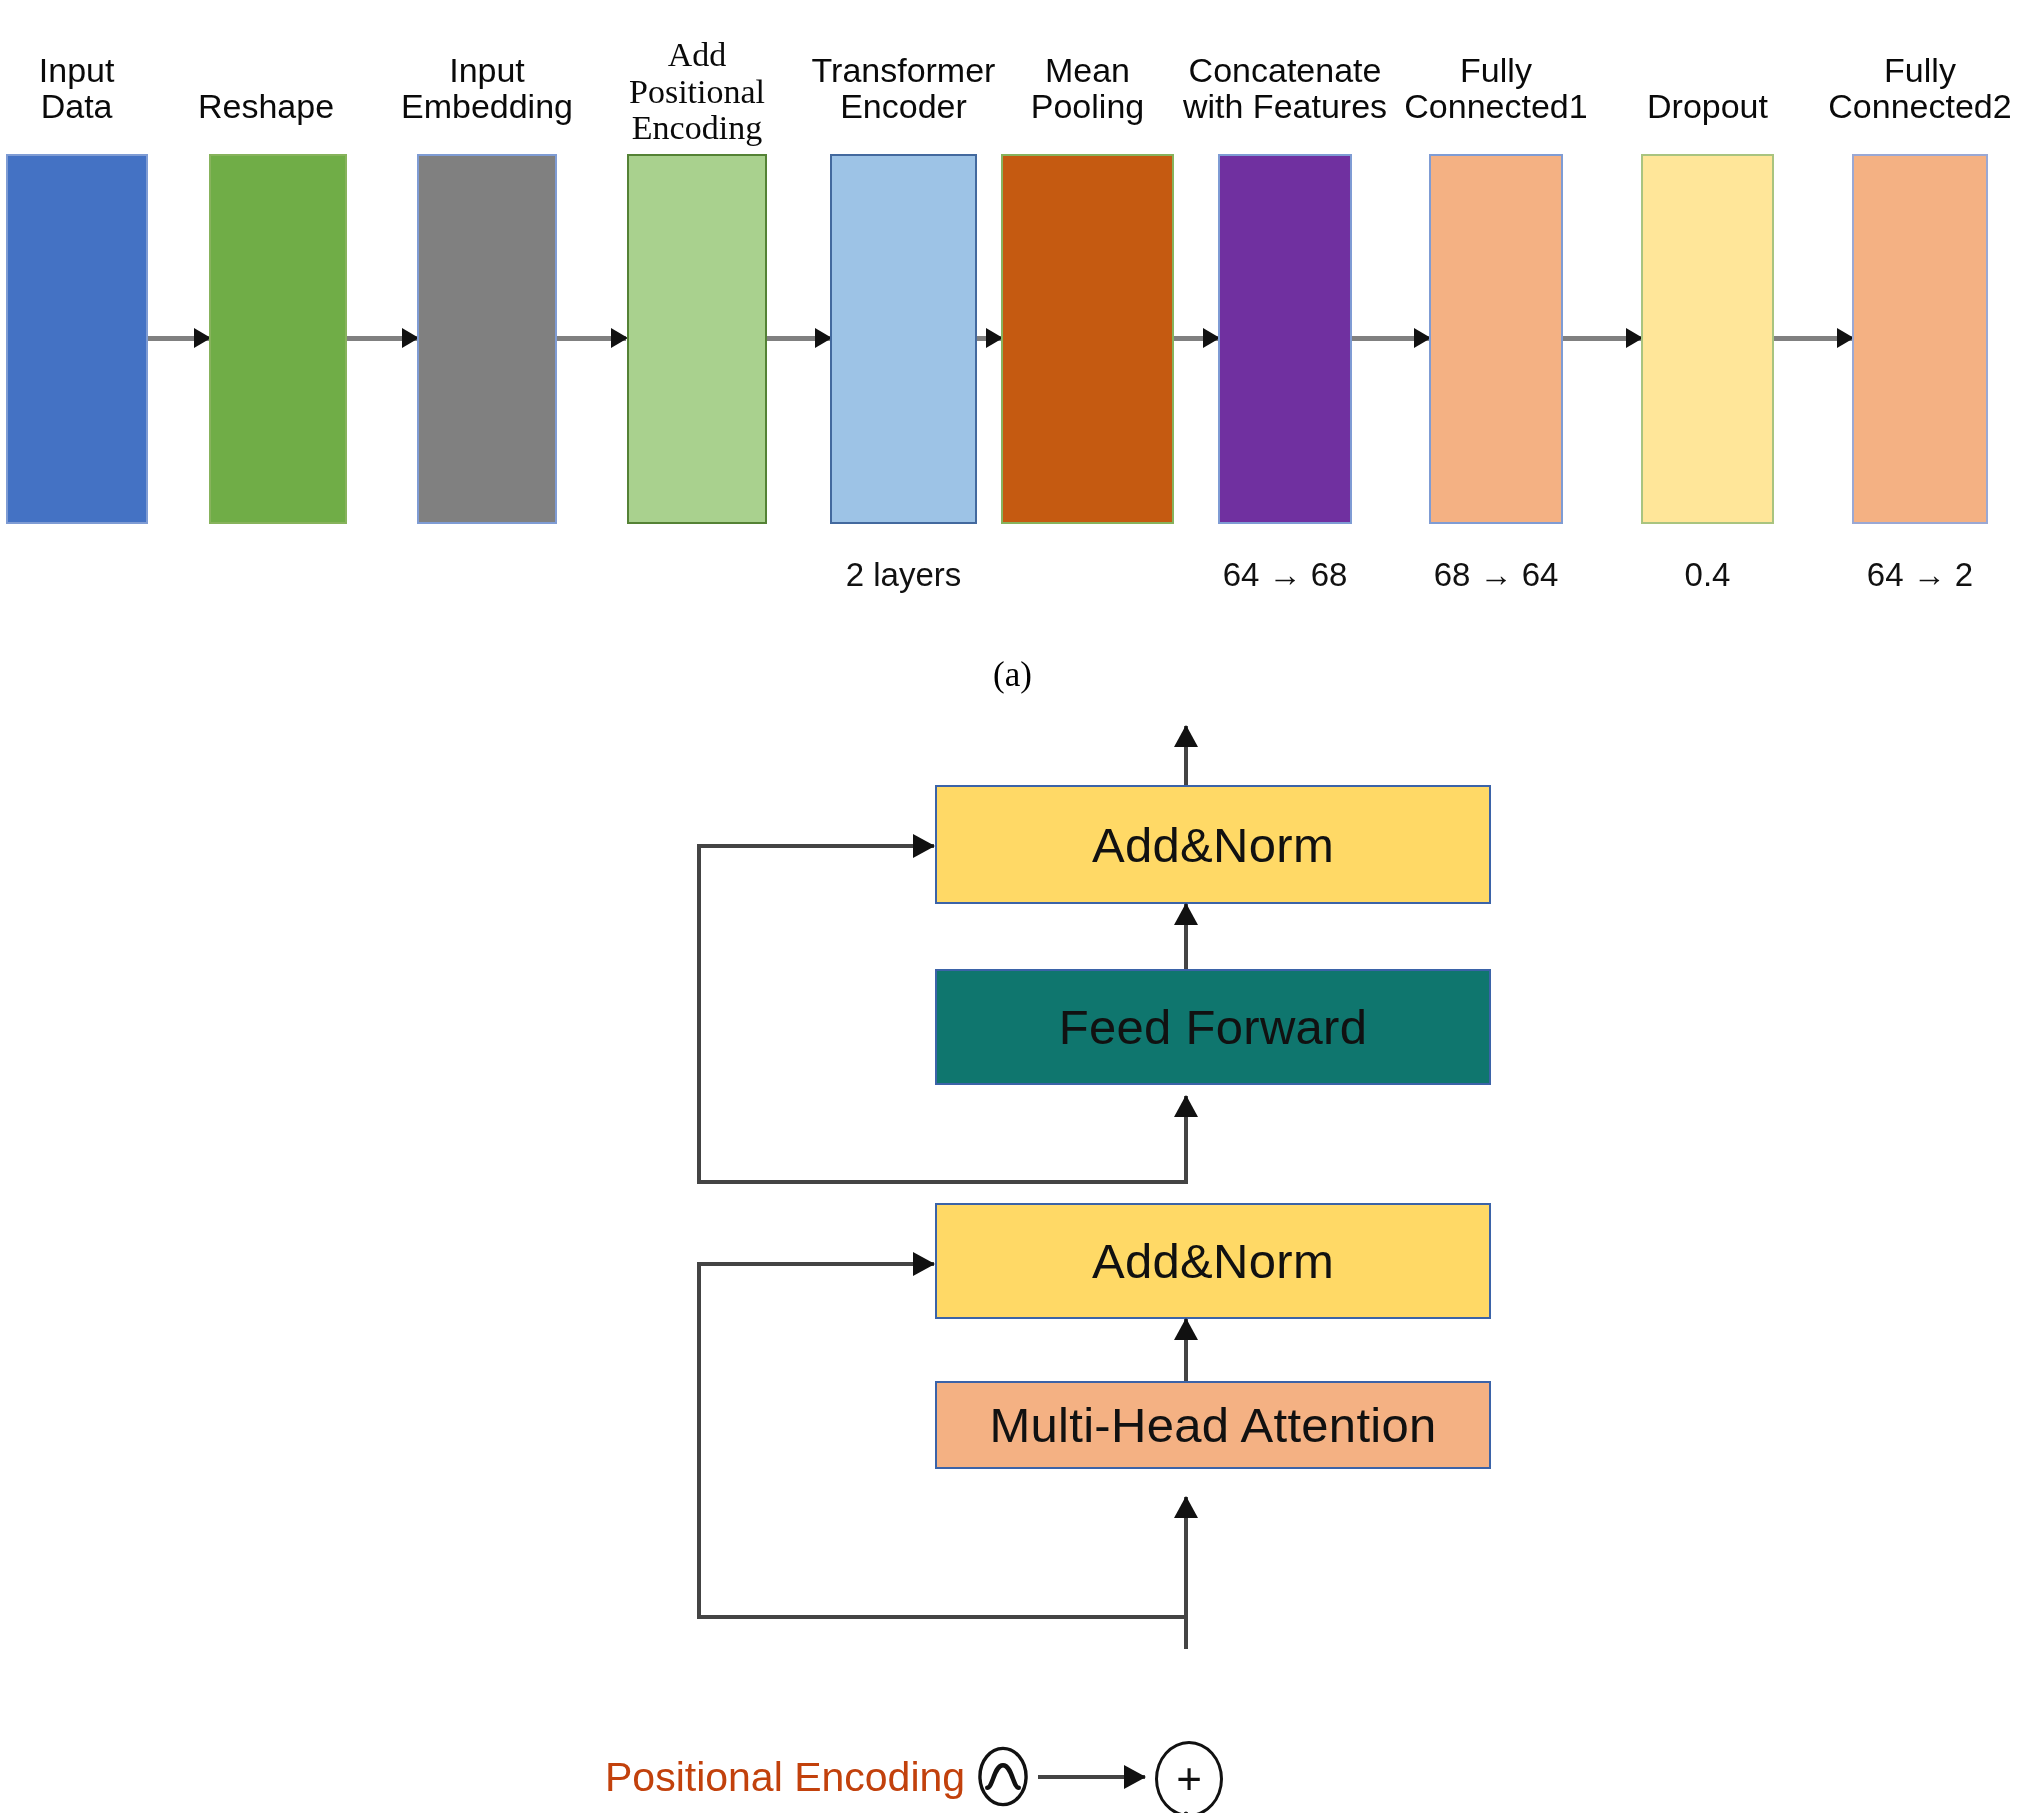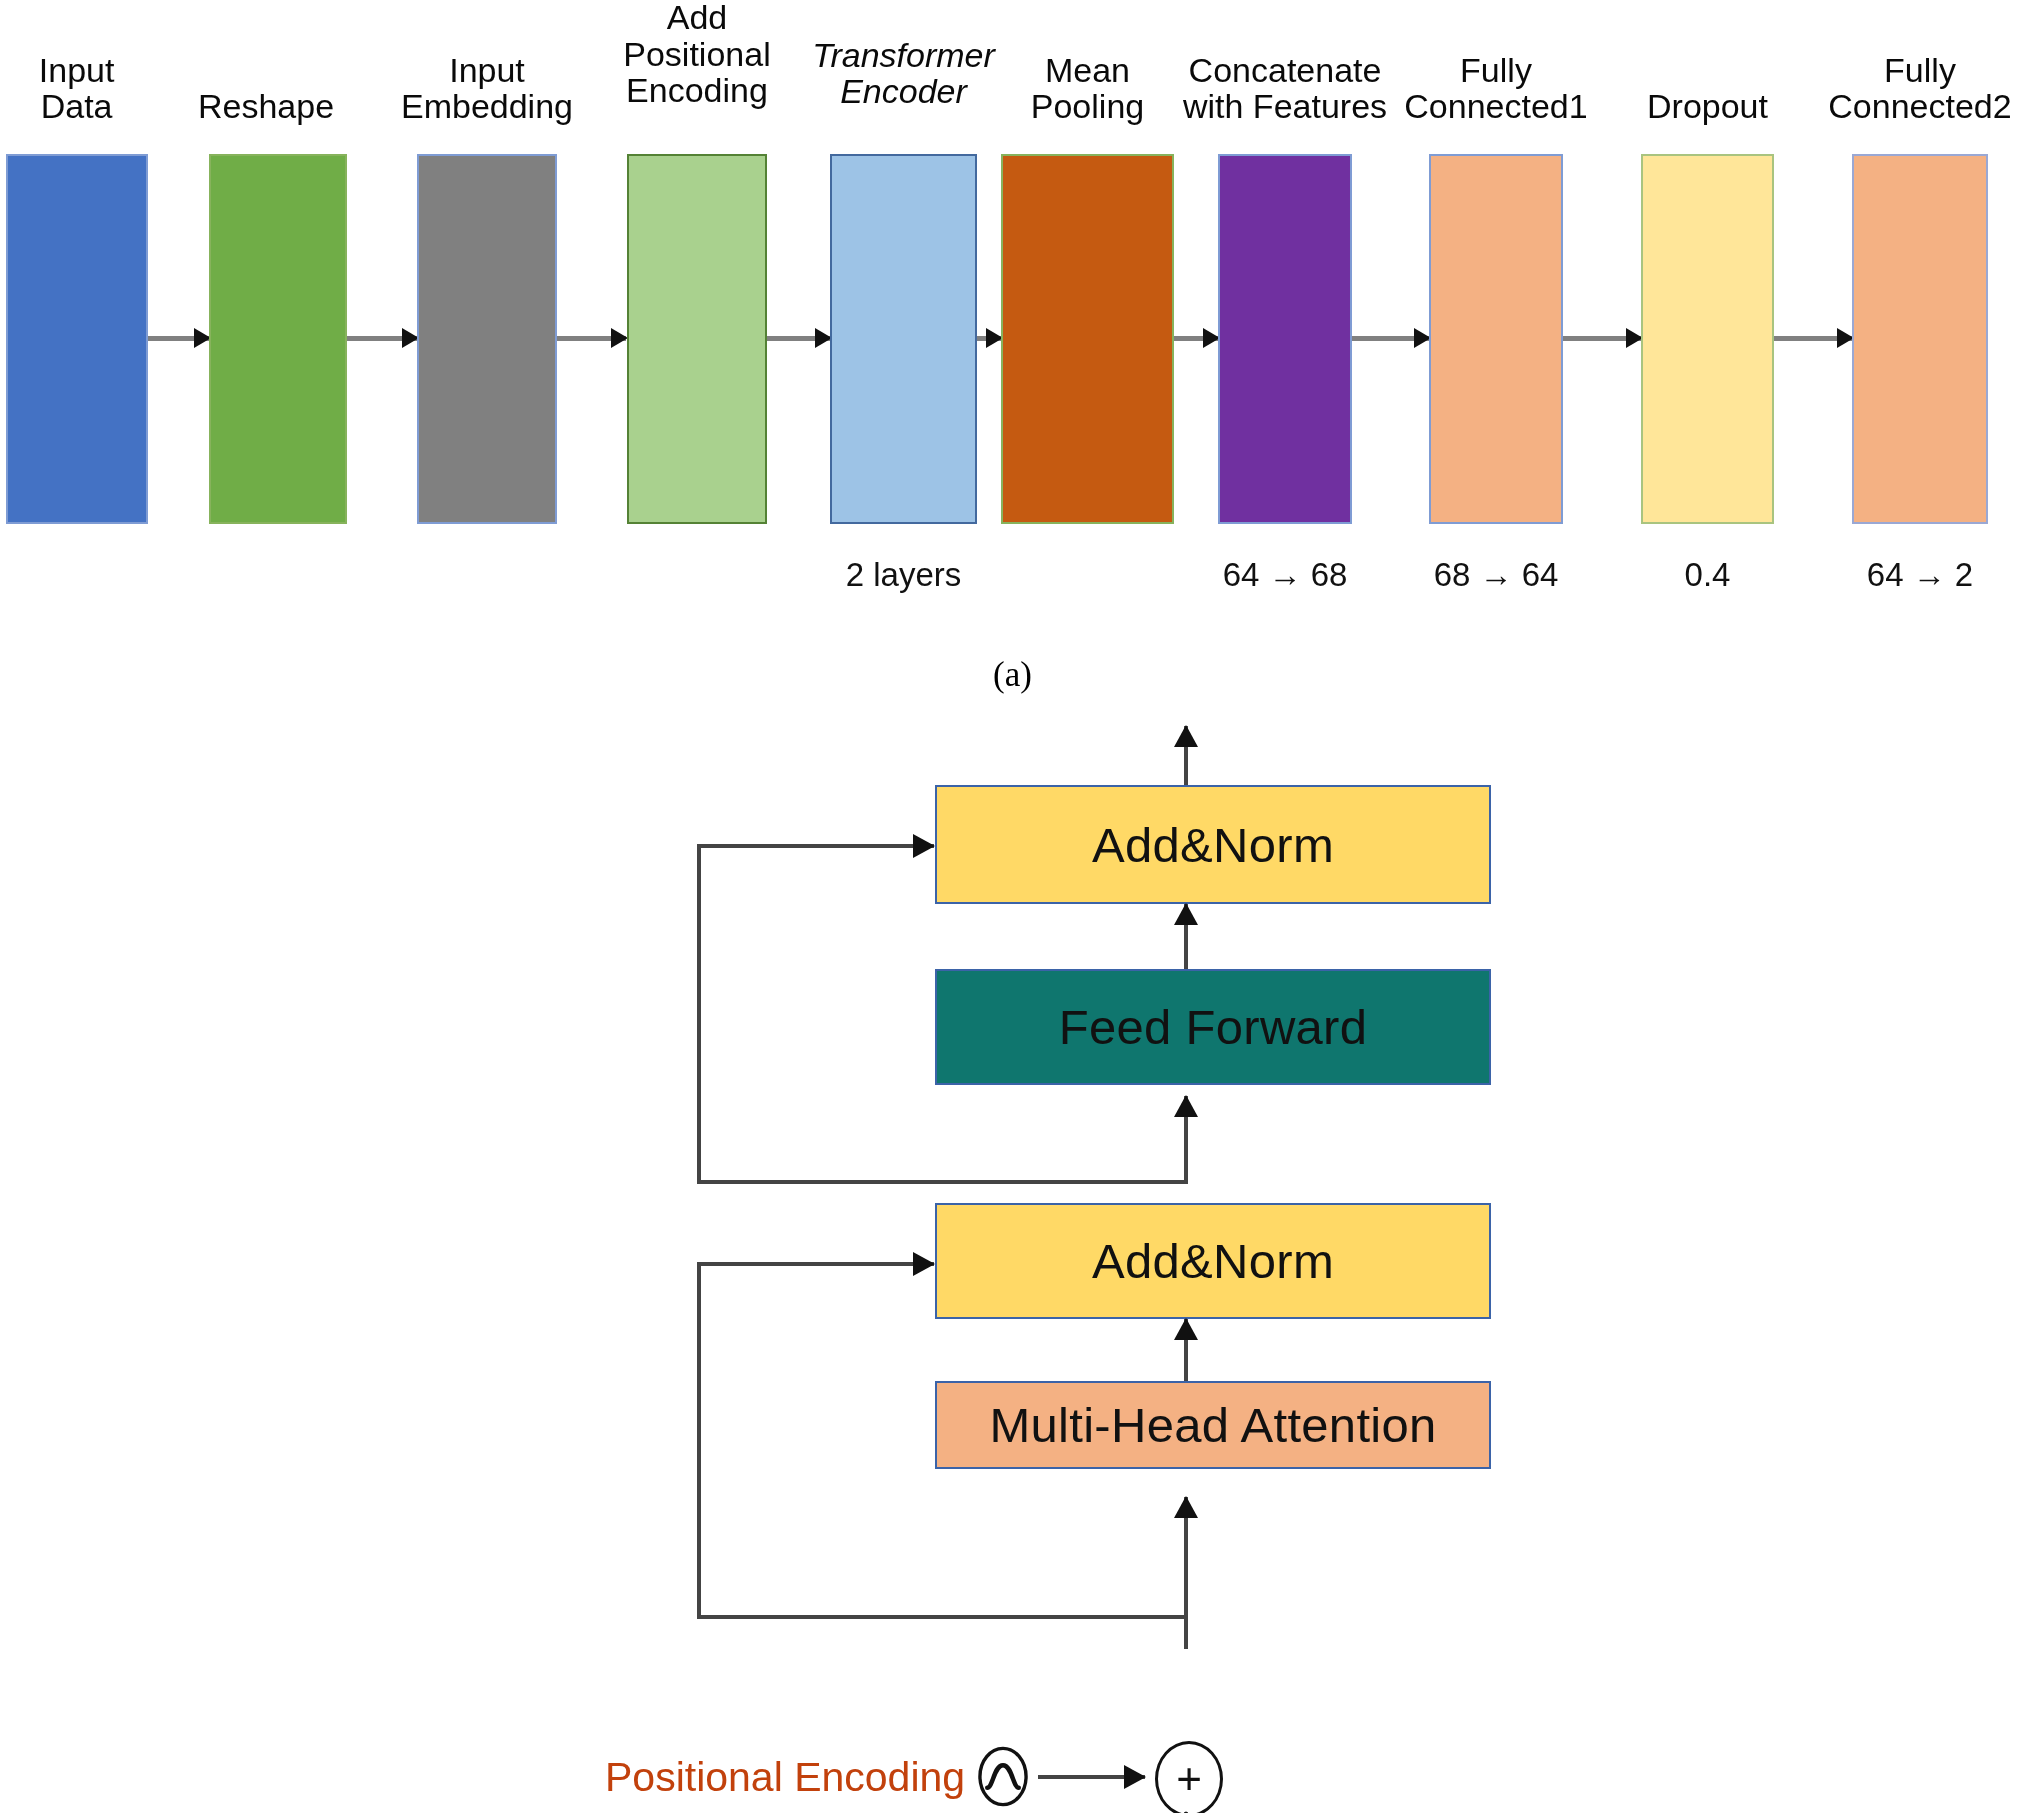--- a/index.html
+++ b/index.html
@@ -198,29 +198,29 @@
     <div class="pipe-sub"></div>
   </div>
 
   <div class="pipe-col" style="left:417px; width:140px;">
     <div class="pipe-title" style="bottom:508px;">Input
 Embedding</div>
     <div class="pipe-box" style="width:140px; background:#808080; border-color:#7f9cd4;"></div>
   </div>
 
   <div class="pipe-col" style="left:627px; width:140px;">
-    <div class="pipe-title" style="bottom:524px;">Add
+    <div class="pipe-title" style="bottom:486px;font-family:Liberation Serif, serif;">Add
 Positional
 Encoding</div>
     <div class="pipe-box" style="width:140px; background:#a9d18e; border-color:#548235;"></div>
     <div class="pipe-sub"></div>
   </div>
 
   <div class="pipe-col" style="left:830px; width:147px;">
-    <div class="pipe-title" style="bottom:523px;font-style:italic;">Transformer
+    <div class="pipe-title" style="bottom:508px;">Transformer
 Encoder</div>
     <div class="pipe-box" style="width:147px; background:#9dc3e6; border-color:#43699e;"></div>
     <div class="pipe-sub">2 layers</div>
   </div>
 
   <div class="pipe-col" style="left:1001px; width:173px;">
     <div class="pipe-title" style="bottom:508px;">Mean
 Pooling</div>
     <div class="pipe-box" style="width:173px; background:#c55a11; border-color:#87b35c;"></div>
     <div class="pipe-sub"></div>

